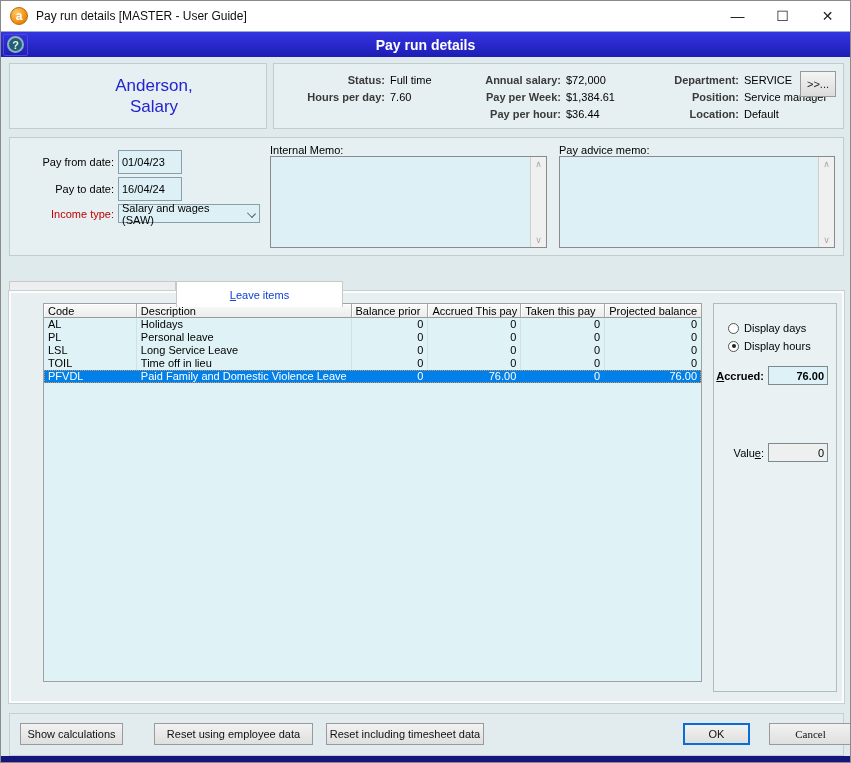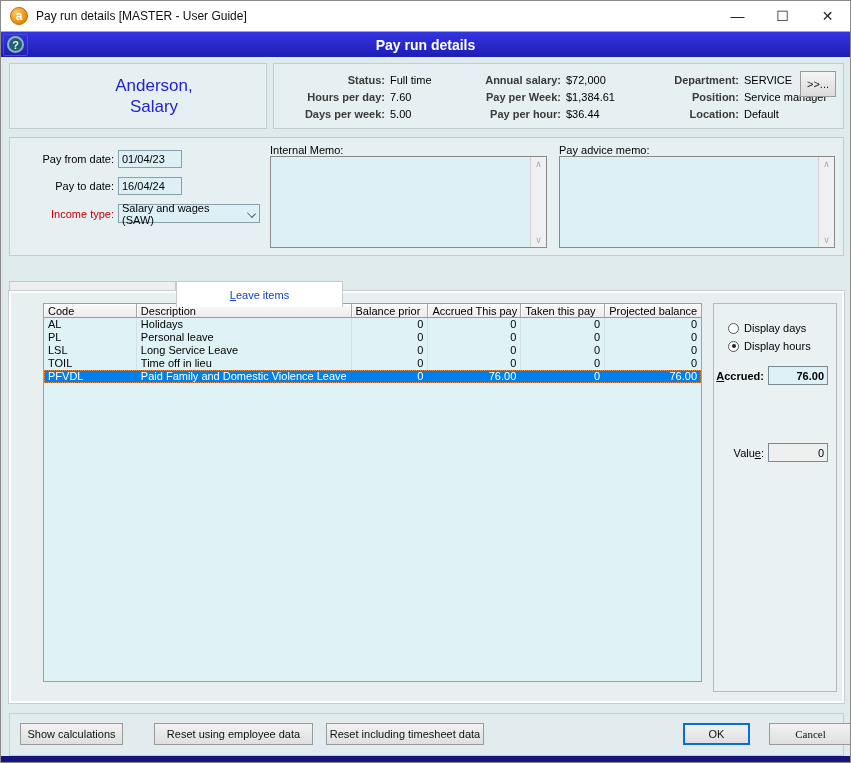--- a/index.html
+++ b/index.html
@@ -41,21 +41,21 @@
   .col2 .info-label { width:100px; } .col2 .info-value { width:78px; }
   .col3 .info-label { width:86px;  } .col3 .info-value { width:110px; }
   .more-btn { position:absolute; right:7px; top:7px; width:36px; height:26px;
     background:linear-gradient(#f4f4f4,#dcdcdc); border:1px solid #9a9a9a; font-size:11px; color:#222;
     display:flex; align-items:center; justify-content:center; cursor:default; }
   
   .detail-box { left:8px; top:136px; width:835px; height:119px; }
   .field-row { position:absolute; display:flex; align-items:center; }
   .f-label { width:100px; text-align:right; padding-right:4px; }
   .f-label.red { color:#c00000; }
-  .tb-input { height:18px; background:#dcf0f5; border:1px solid #8aa0a8; padding:0 3px; font-size:11px; display:flex; align-items:center; }
+  .tb-input { height:24px; background:#dcf0f5; border:1px solid #8aa0a8; padding:0 3px; font-size:11px; display:flex; align-items:center; }
   .date-input { width:64px; }
   .select { width:142px; height:19px; position:relative; padding-right:18px; }
   .chev { position:absolute; right:4px; top:5px; width:7px; height:7px; border-right:1.5px solid #4a5a60; border-bottom:1.5px solid #4a5a60; transform:rotate(45deg) scale(1,.8); }
   .memo-label { position:absolute; font-size:11px; }
   .memo { position:absolute; background:#dcf0f5; border:1px solid #8a8a8a; }
   .memo .sb { position:absolute; right:0; top:0; width:16px; height:100%; background:#f0f0f0; border-left:1px solid #d0d0d0;
     display:flex; flex-direction:column; justify-content:space-between; align-items:center; padding:2px 0; color:#a8a8a8; font-size:9px; }
   
   .tabs { position:absolute; left:8px; top:280px; height:25px; display:flex; }
   .tab { width:167px; height:25px; display:flex; align-items:center; justify-content:center;
@@ -130,24 +130,20 @@
           <div class="info-row">
             <span class="info-label">Status:</span>
             <span class="info-value">Full time</span>
           </div>
 
           <div class="info-row">
             <span class="info-label">Hours per day:</span>
             <span class="info-value">7.60</span>
           </div>
 
-          <div class="info-row">
-            <span class="info-label">Days per week:</span>
-            <span class="info-value">5.00</span>
-          </div>
         </div>
       <div class="info-col col2">
 
           <div class="info-row">
             <span class="info-label">Annual salary:</span>
             <span class="info-value">$72,000</span>
           </div>
 
           <div class="info-row">
             <span class="info-label">Pay per Week:</span>

